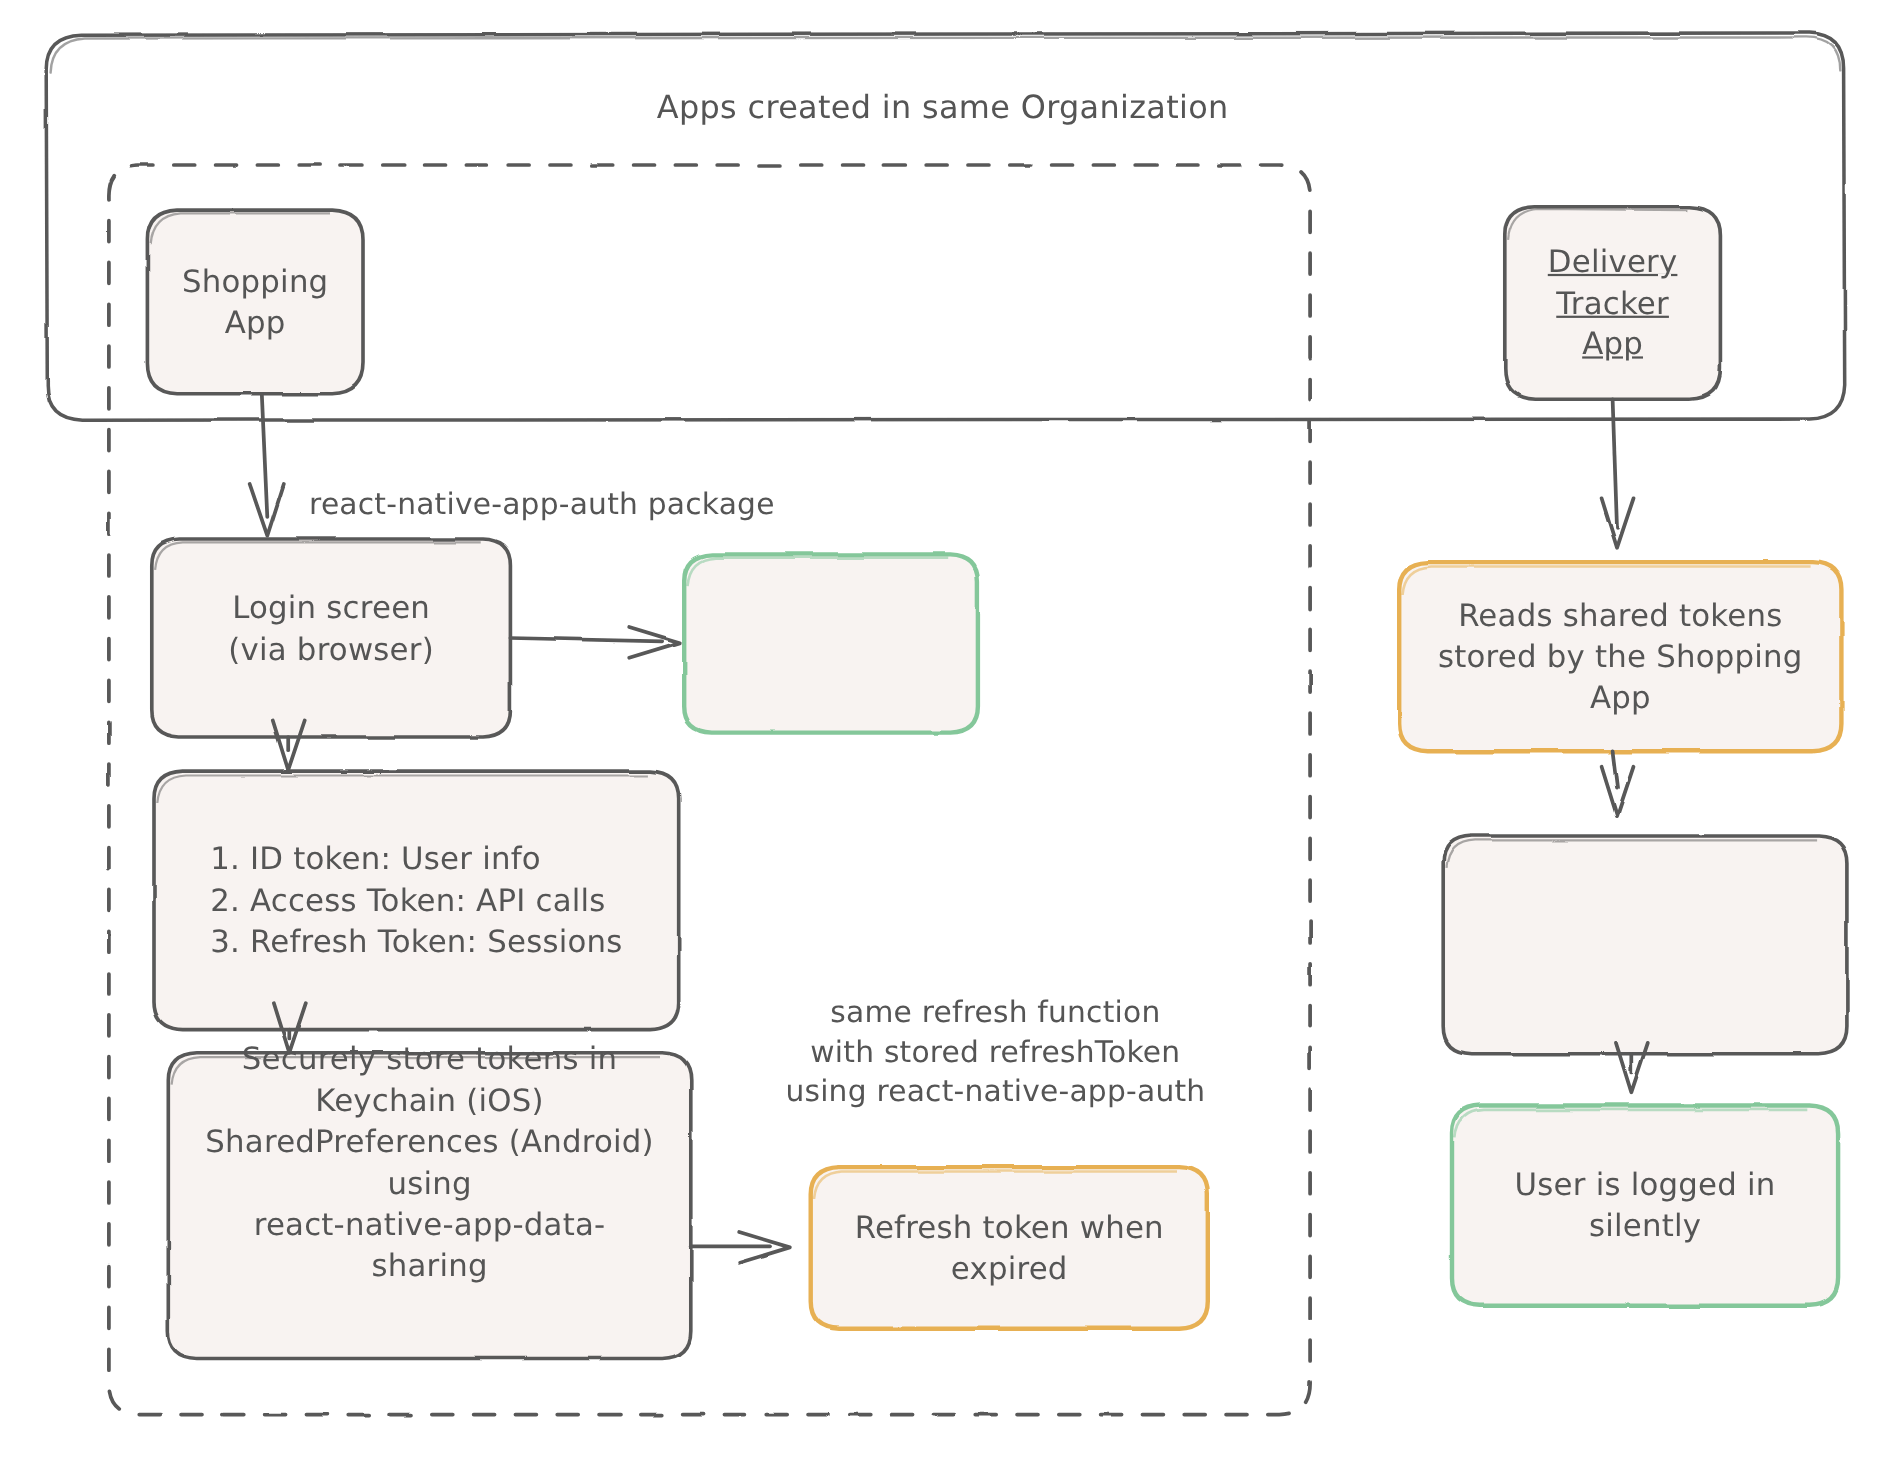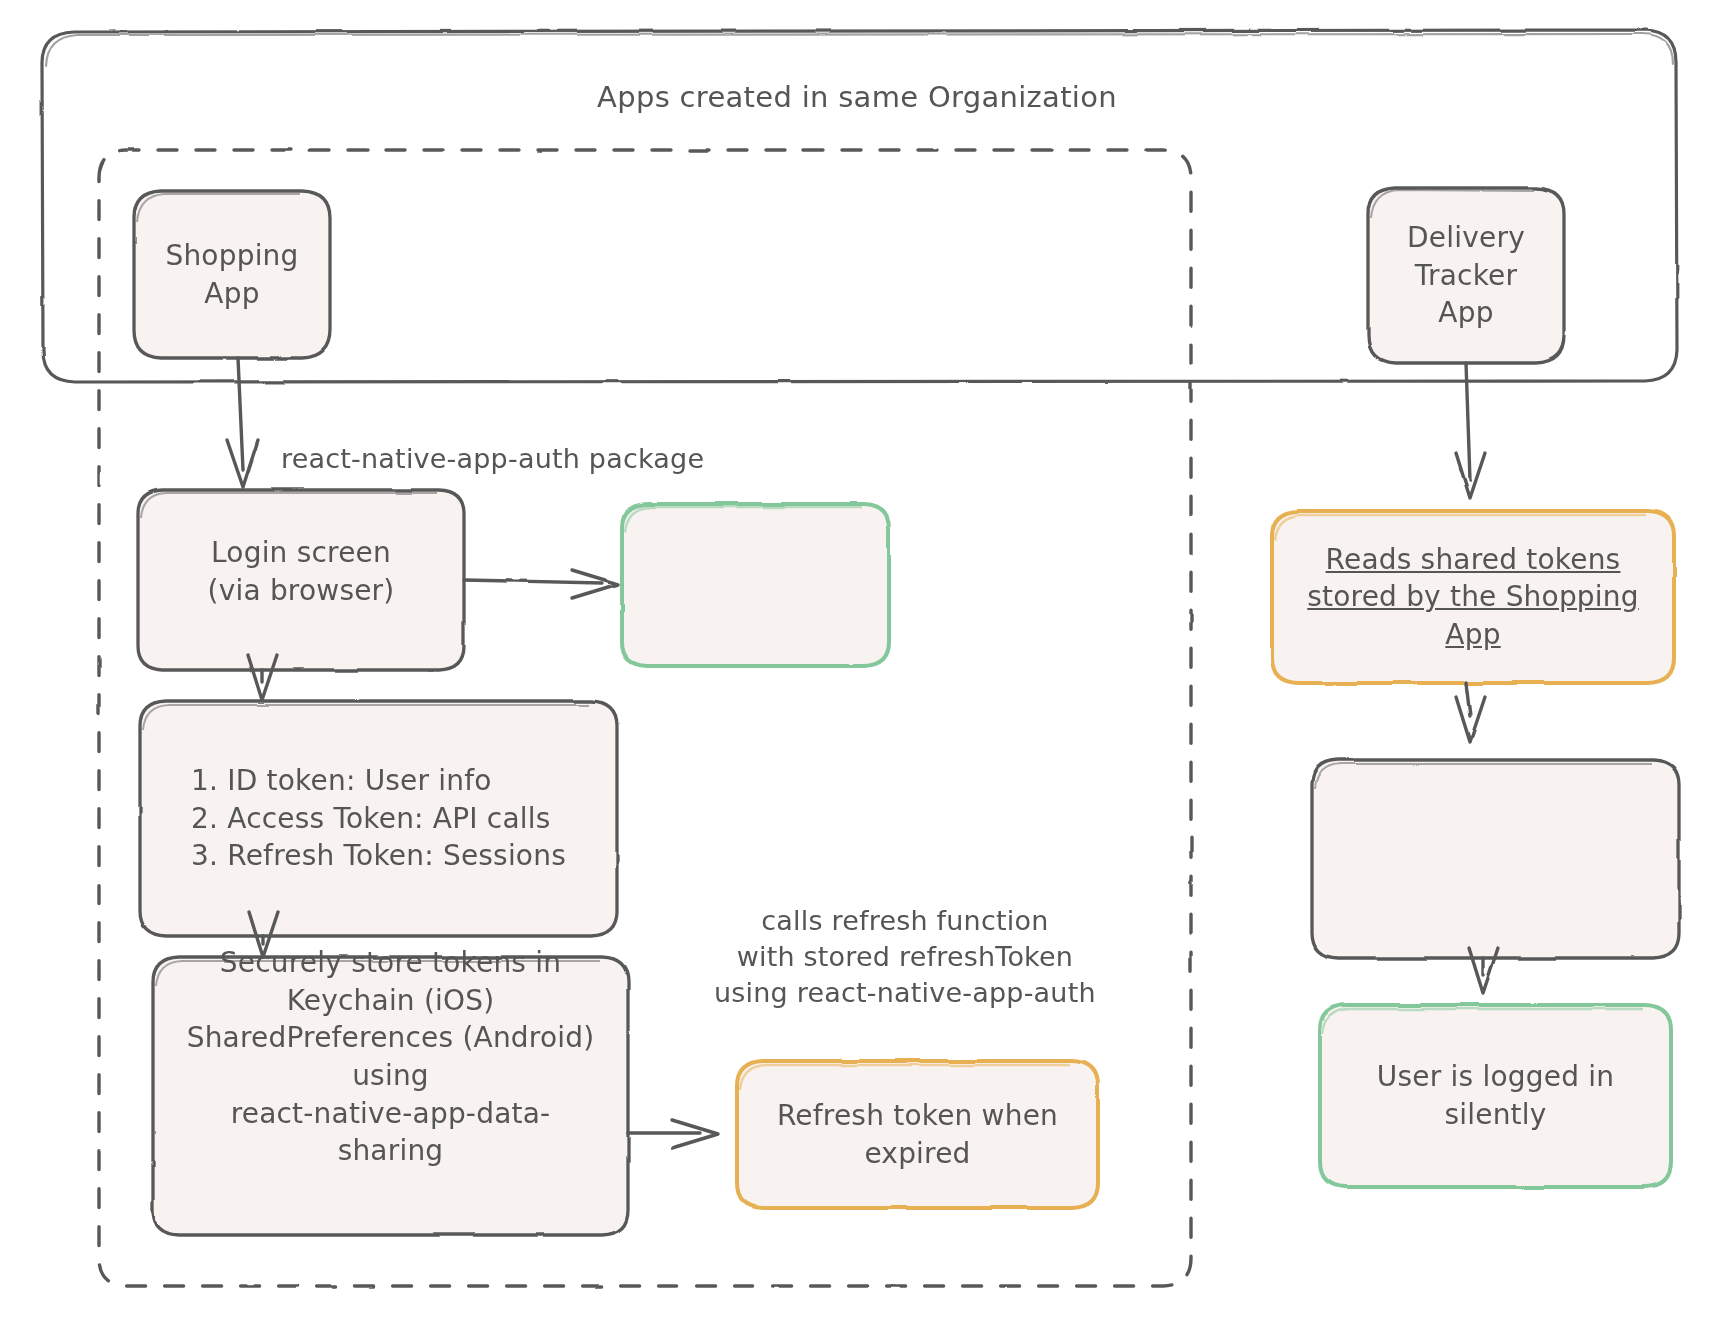--- a/index.html
+++ b/index.html
@@ -179,21 +179,21 @@
     </g>
   </svg>
 
   <div class="container-title" style="left:0; top:80px; width:1714px; text-align:center;">Apps created in same Organization</div>
 
   <div class="node" style="left:134px; top:191px; width:196px; height:167px;">
     <span class="node-text">Shopping
 App</span>
   </div>
 
-  <div class="node" style="left:1368px; top:188px; width:196px; height:175px;">
+  <div class="node" style="left:1368px; top:188px; width:196px; height:175px;text-decoration:underline;">
     <span class="node-text">Delivery
 Tracker
 App</span>
   </div>
 
   <div class="node" style="left:138px; top:482px; width:326px; height:180px;">
     <span class="node-text">Login screen
 (via browser)</span>
   </div>
 
@@ -211,31 +211,31 @@
 using
 react-native-app-data-
 sharing</span>
   </div>
 
   <div class="node" style="left:737px; top:1061px; width:361px; height:147px;">
     <span class="node-text">Refresh token when
 expired</span>
   </div>
 
-  <div class="node" style="left:1272px; top:511px; width:402px; height:172px;text-decoration:underline;">
+  <div class="node" style="left:1272px; top:511px; width:402px; height:172px;">
     <span class="node-text">Reads shared tokens
 stored by the Shopping
 App</span>
   </div>
 
 
   <div class="node" style="left:1320px; top:1005px; width:351px; height:182px;">
     <span class="node-text">User is logged in
 silently</span>
   </div>
 
   <div class="edge-label" style="left:281px; top:441px;">react-native-app-auth package</div>
 
-  <div class="edge-label" style="left:714px; top:903px;">calls refresh function
+  <div class="edge-label" style="left:714px; top:903px;">same refresh function
 with stored refreshToken
 using react-native-app-auth</div>
 
 </div>
 
 </body></html>

